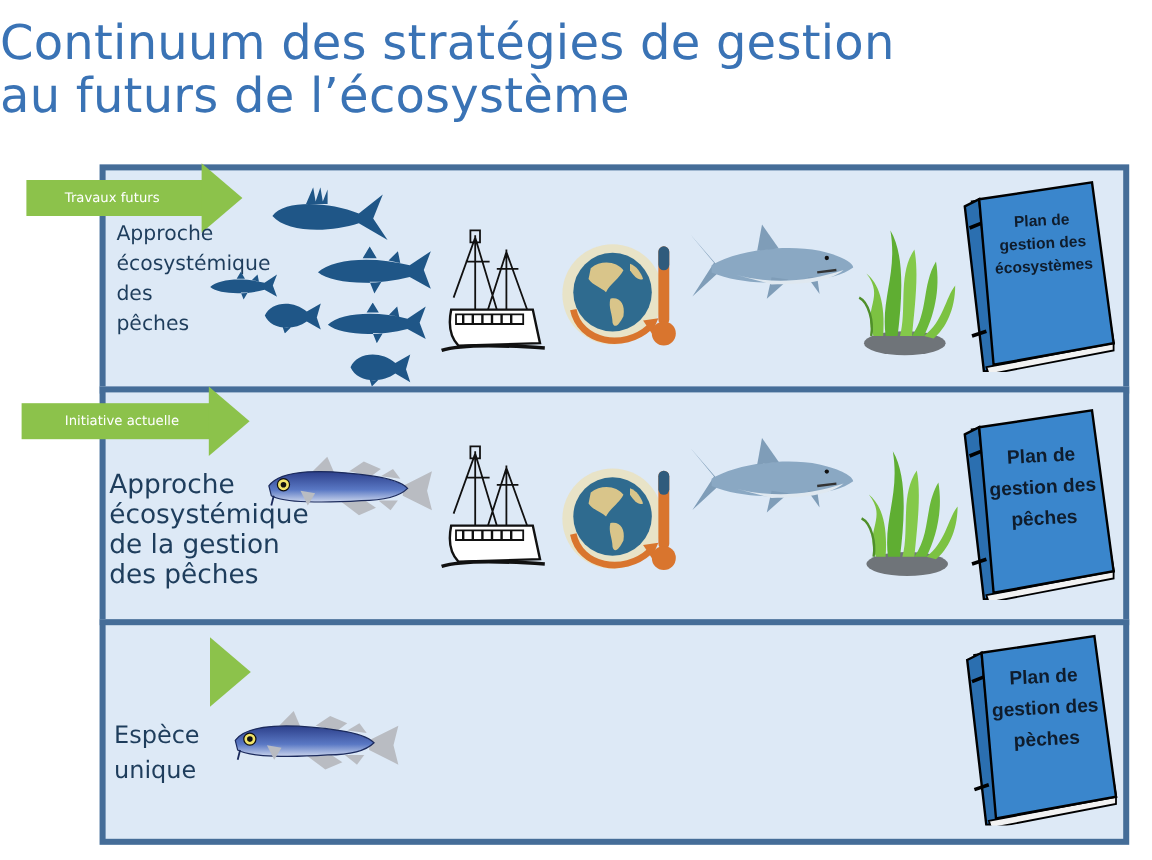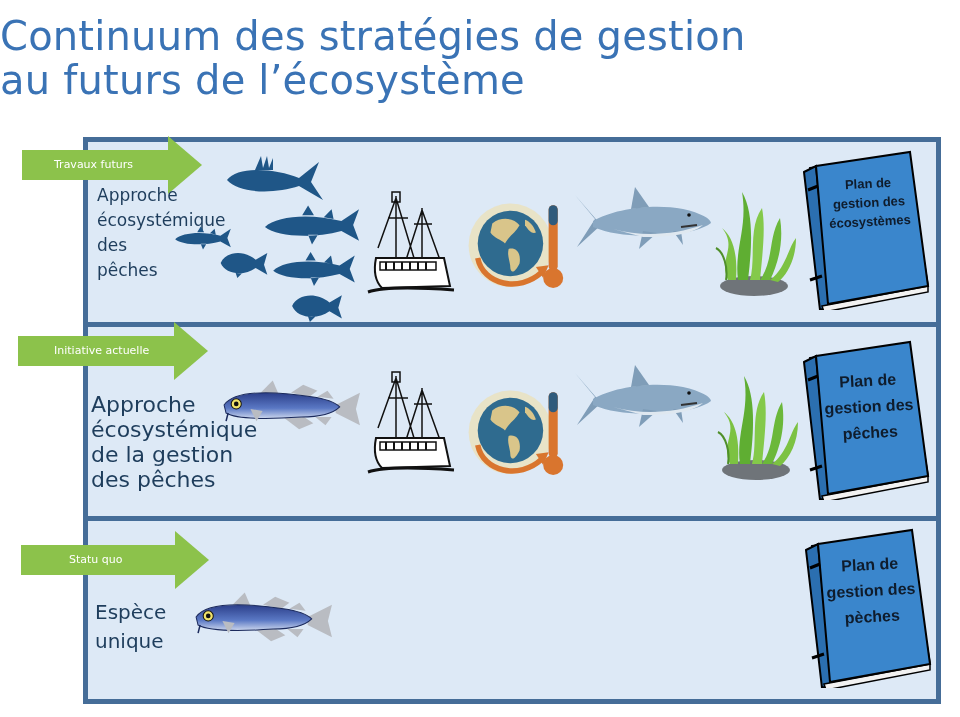--- a/index.html
+++ b/index.html
@@ -139,21 +139,20 @@
 
 <div class="arrow" style="left:22px; top:136px; width:180px;">
   <div class="shaft" style="width:148px; padding-left:32px;">Travaux futurs</div>
   <div class="head" style="left:146px;"></div>
 </div>
 <div class="arrow" style="left:18px; top:322px; width:190px;">
   <div class="shaft" style="width:158px; padding-left:36px;">Initiative actuelle</div>
   <div class="head" style="left:156px;"></div>
 </div>
 <div class="arrow" style="left:21px; top:531px; width:188px;">
-  <div class="shaft" style="width:156px; padding-left:48px;">Statu quo</div>
   <div class="head" style="left:154px;"></div>
 </div>
 
 <div class="label" style="left:97px; top:183px; font-size:17px; line-height:25px;">
   <div>Approche</div>
   <div>écosystémique</div>
   <div>des</div>
   <div>pêches</div>
 </div>
 

